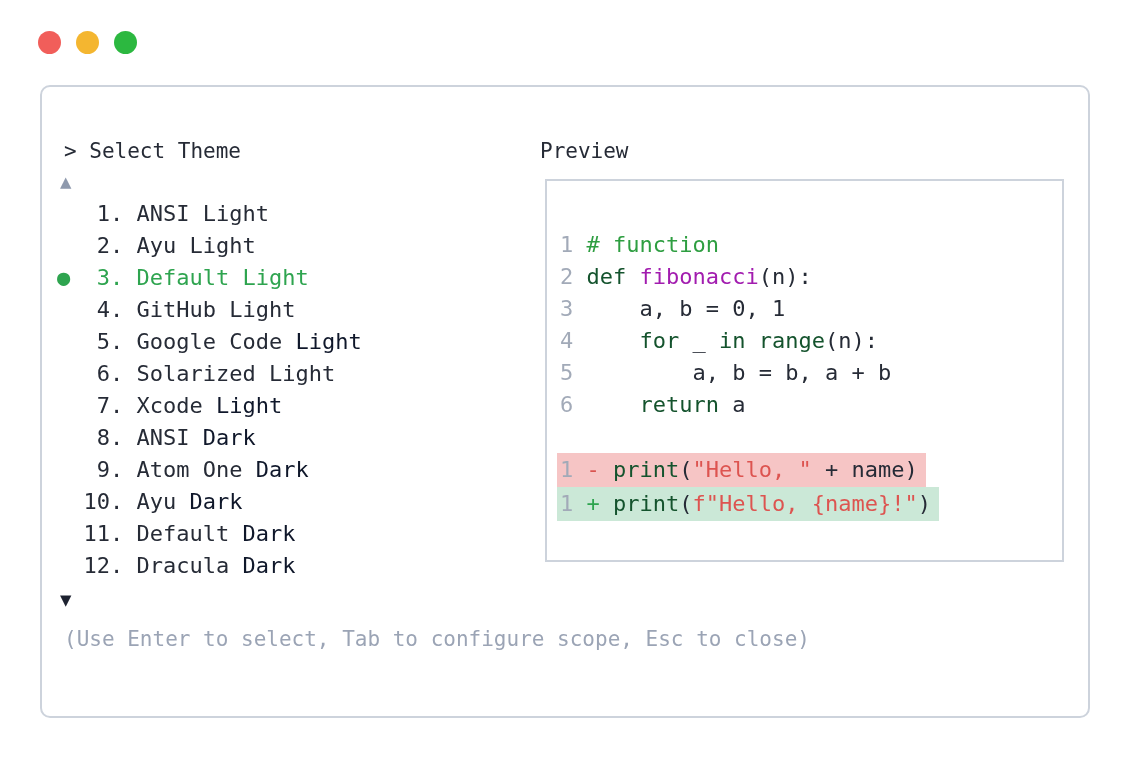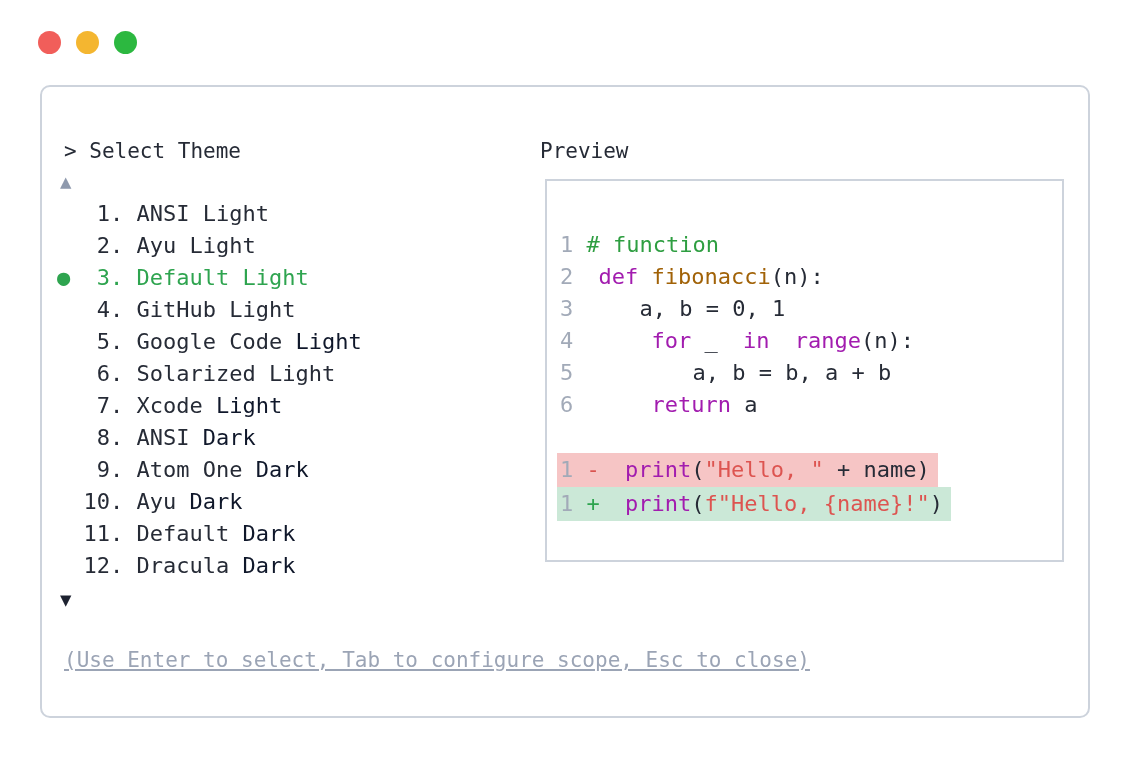--- a/index.html
+++ b/index.html
@@ -22,32 +22,32 @@
 
   .scroll-up   { position:absolute; left:18px; top:78px;  font-size:19px; line-height:32px; color:#8e99ad; }
   .scroll-down { position:absolute; left:18px; top:496px; font-size:19px; line-height:32px; color:#1d2230; }
 
   .theme-list { position:absolute; left:15px; top:111px; }
   .theme-row  { font-size:22px; line-height:32px; white-space:pre; color:#262b36; cursor:default; }
   .theme-row .marker { color:#2ea44f; }
   .theme-row.selected, .theme-row.selected .num { color:#2ea44f; }
   .suffix-gray { color:#0f172a; }
 
-  .footer-hint { position:absolute; left:22px; top:557px; color:#9ba4b5;text-decoration:underline; }
+  .footer-hint { position:absolute; left:22px; top:536px; color:#9ba4b5; }
 
   .preview-box { position:absolute; left:503px; top:92px; width:519px; height:383px;
     border:2px solid #cdd3dc; background:#ffffff; }
   .code-block { padding:48px 0 0 13px; }
   .code-line { font-size:22px; line-height:32px; white-space:pre; color:#262b36; }
 
   .linenum      { color:#a2aab8; }
   .tok-plain    { color:#262b36; }
   .tok-comment  { color:#2e9e41; }
-  .tok-keyword  { color:#a21caf;margin-left:12px; }
-  .tok-func     { color:#a16207; }
+  .tok-keyword  { color:#14532d; }
+  .tok-func     { color:#a21caf; }
   .tok-string   { color:#dd5450; }
   .sign-minus   { color:#d9534f; }
   .sign-plus    { color:#2ea44f; }
 
   .hl { display:inline-block; padding:1px 8px 1px 3px; margin-left:-3px; }
   .bg-removed { background:#f6c5c5; }
   .bg-added   { background:#cbe8d7; }
 </style>
 </head>
 <body>

